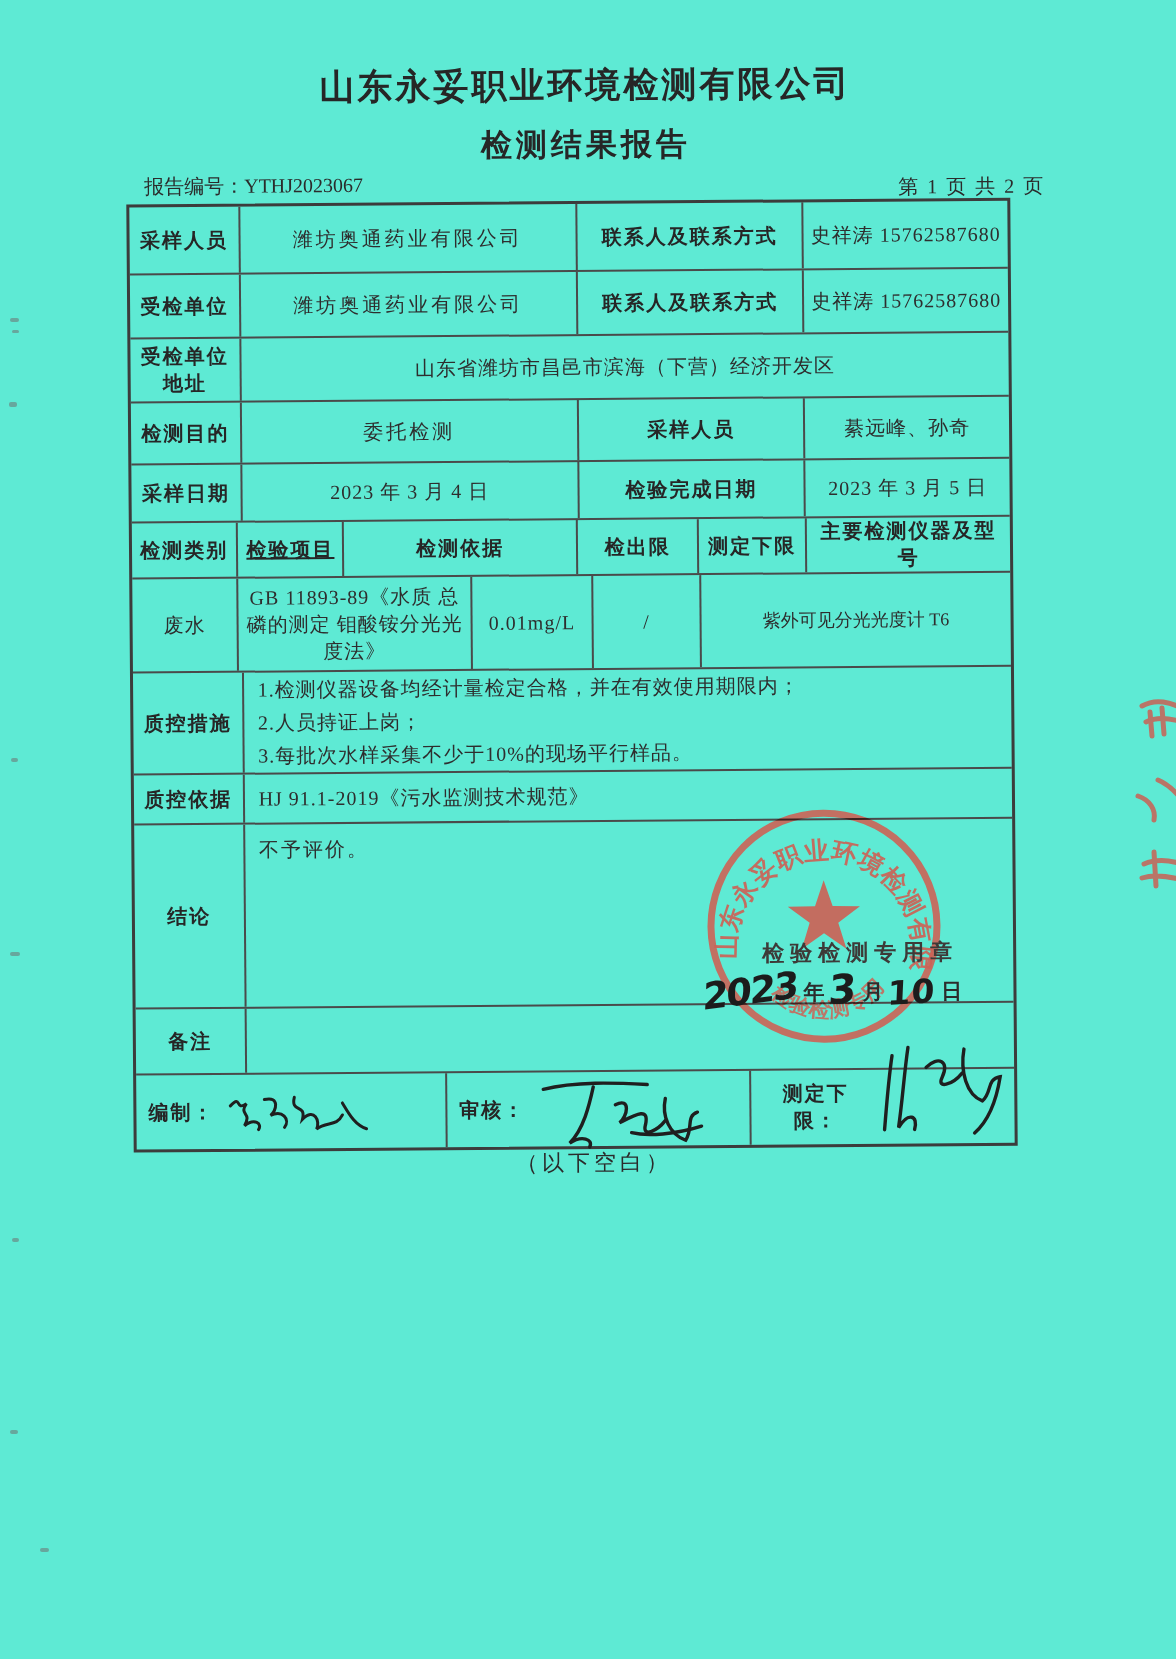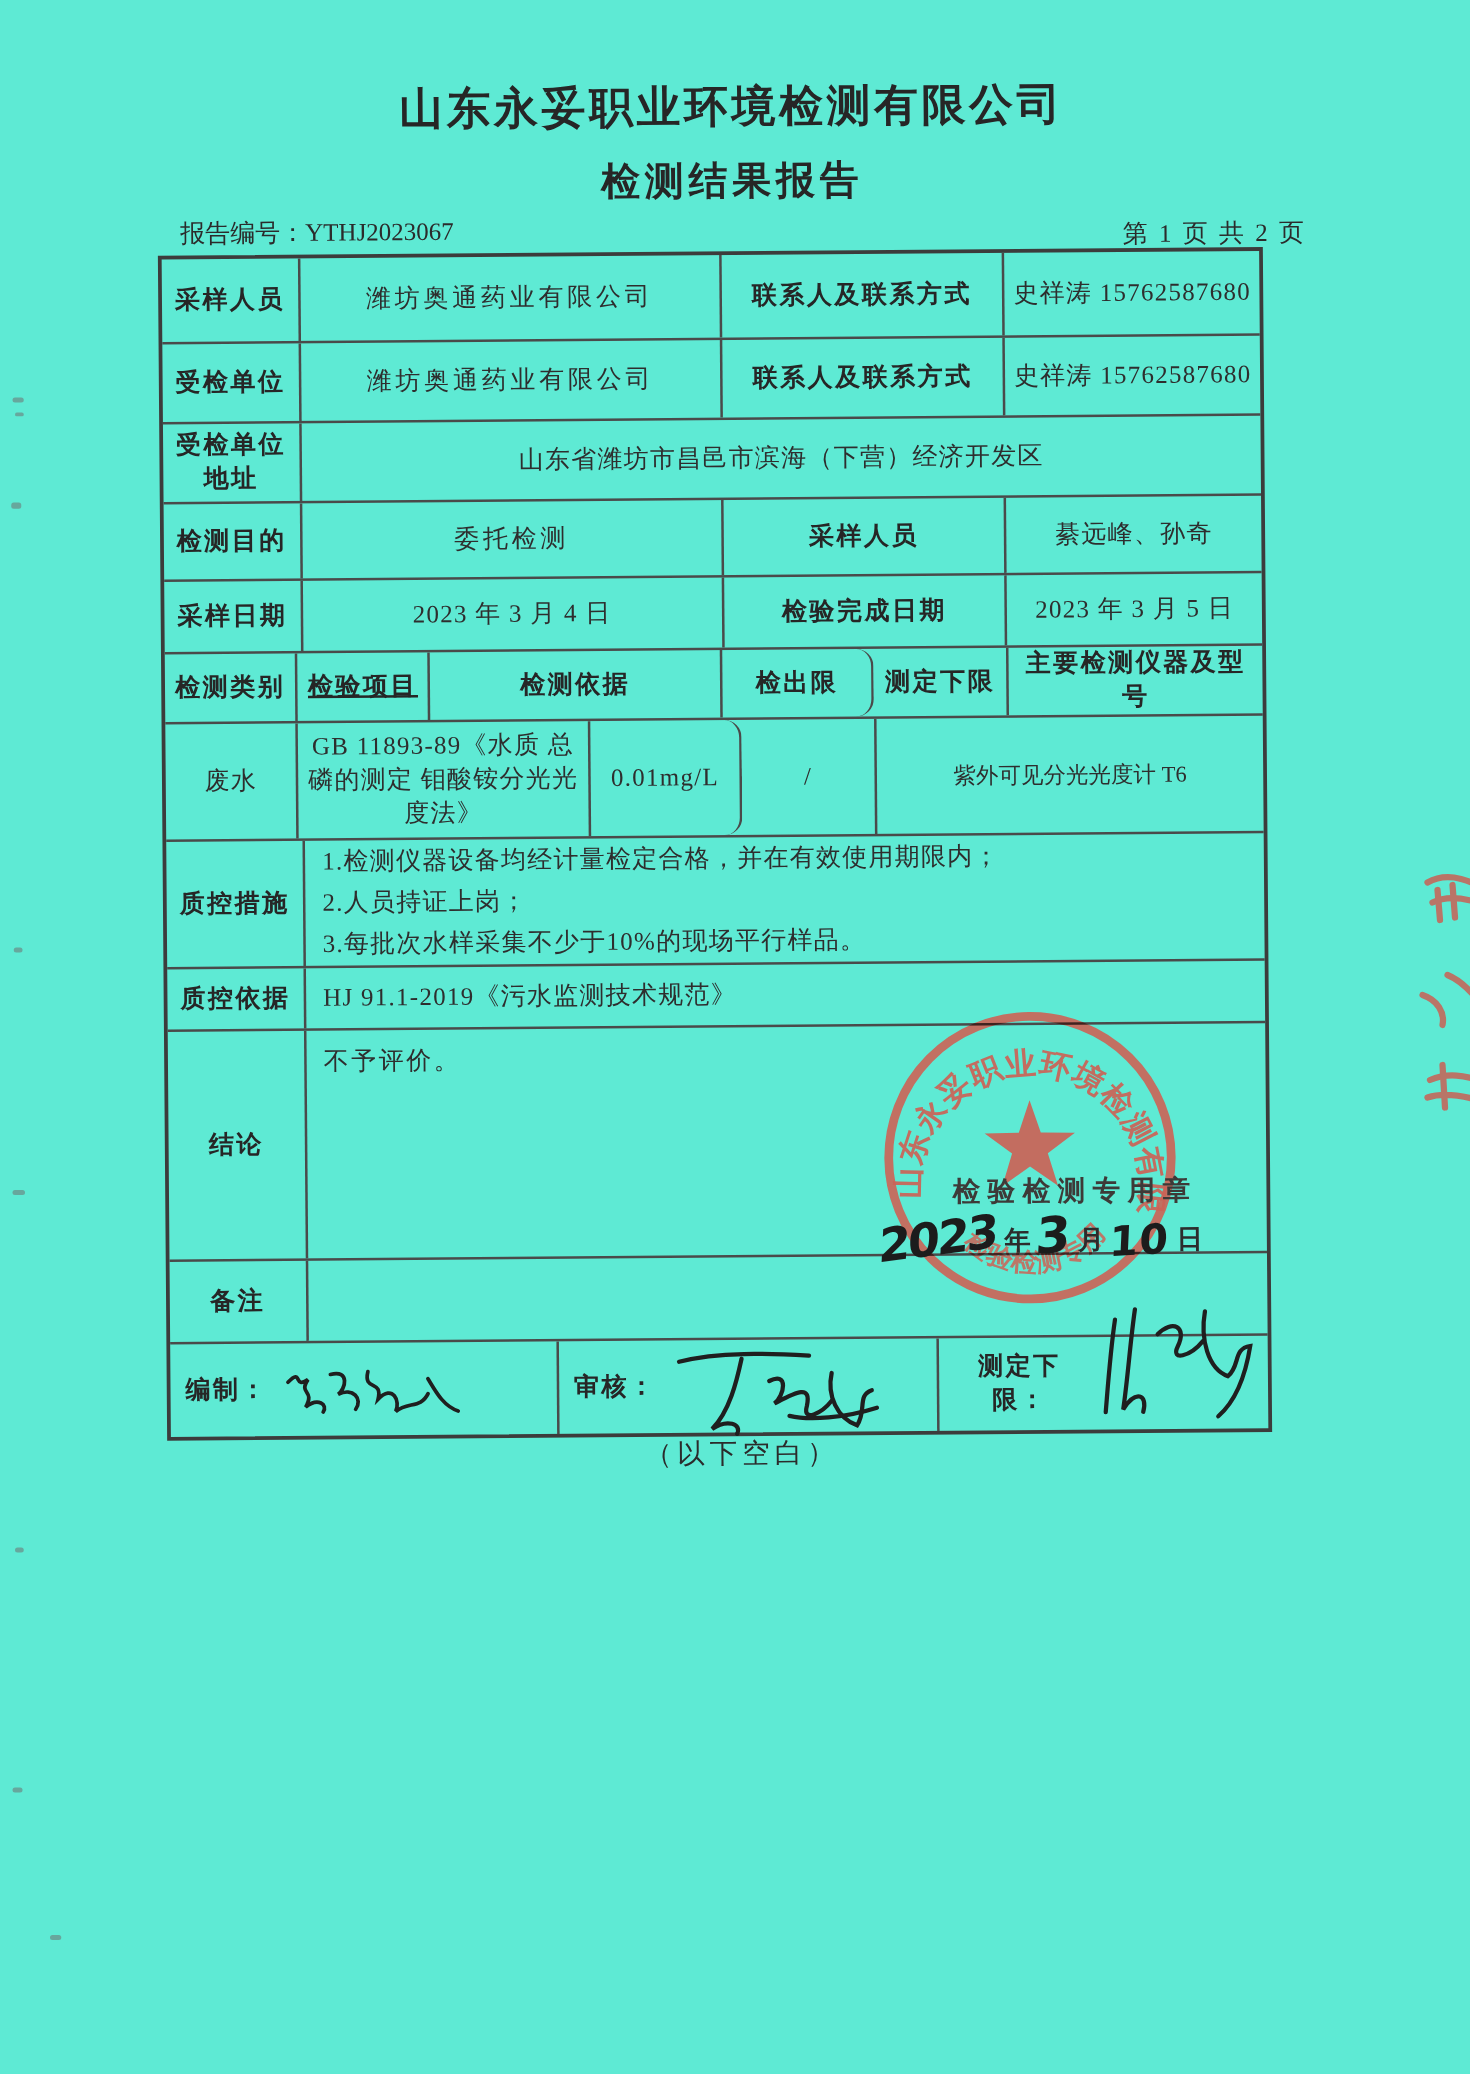--- a/index.html
+++ b/index.html
@@ -27,21 +27,21 @@
   .val-tight{letter-spacing:1px;}
   
   .w-label{width:12.6%;flex:none;}
   .w-v1{width:38.4%;flex:none;}
   .w-l2{width:25.8%;flex:none;}
   .w-v2{width:23.2%;flex:none;}
   .w-rest{flex:1;}
   .d1{width:12.1%;flex:none;}
   .d2{width:12.1%;flex:none;text-decoration:underline;}
   .d3{width:26.6%;flex:none;}
-  .d4{width:13.8%;flex:none;border-radius:14px;}
+  .d4{width:13.8%;flex:none;}
   .d5{width:12.3%;flex:none;}
   .d6{flex:1;}
   .s1{width:35.4%;flex:none;}
   .s2{width:34.6%;flex:none;}
   .s3{flex:1;}
 
   .h68{height:68px}.h64{height:64px}.h62{height:62px}.h58{height:58px}.h56{height:56px}
   .h94{height:94px}.h102{height:102px}.h50{height:50px}.h184{height:184px}.h66{height:66px}.h74{height:74px}
 
   .qc-lines{display:flex;flex-direction:column;align-items:flex-start;justify-content:center;

